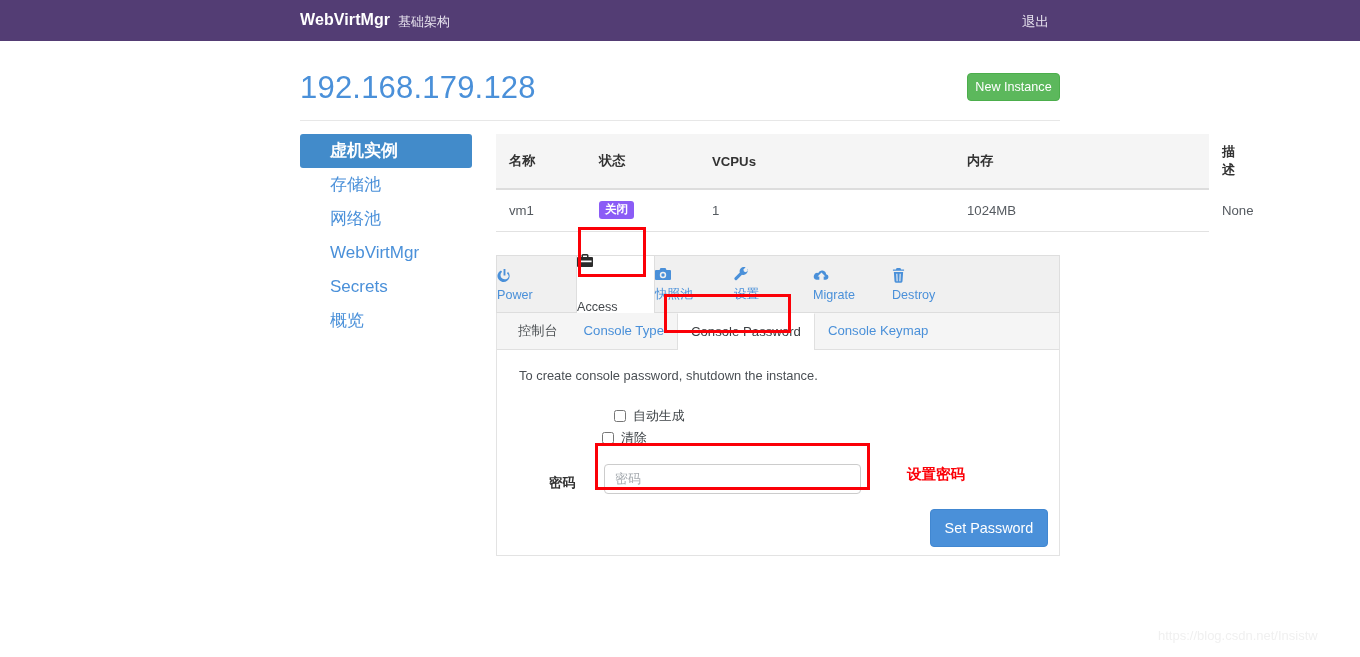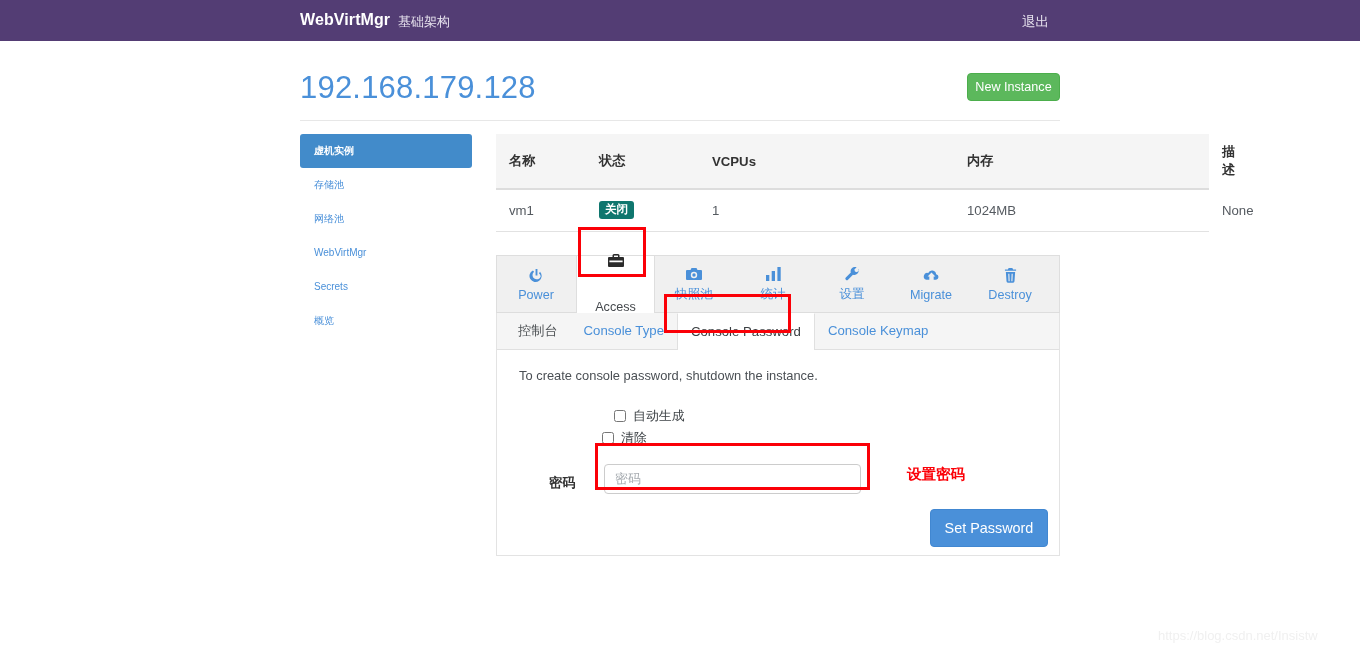--- a/index.html
+++ b/index.html
@@ -51,21 +51,21 @@
     width: 760px; height: 1px; background: #e7e7e7;
   }
 
   
   .sidebar {
     position: absolute; left: 300px; top: 134px;
     width: 172px;
   }
   .side-item {
     display: block; height: 34px; line-height: 34px;
-    padding-left: 14px; font-size: 10px; color: #4a90d9;
+    padding-left: 30px; font-size: 17px; color: #4a90d9;
     border-radius: 3px; cursor: pointer;
   }
   .side-item.active {
     background: #428bca; color: #ffffff; font-weight: bold;
   }
 
   
   .main { position: absolute; left: 496px; top: 134px; width: 564px; }
 
   table.vm-table { width: 564px; border-collapse: collapse; table-layout: fixed; }
@@ -78,36 +78,36 @@
     font-size: 13.2px; color: #555a60;
     padding: 10px 0 10px 13px;
     border-bottom: 1px solid #e2e2e2;
     vertical-align: middle; height: 42px;
   }
   .col-name { width: 90px; }
   .col-state { width: 113px; }
   .col-vcpu { width: 255px; }
   .col-mem { width: 255px; }
   .badge-danger {
-    display: inline-block; background: #0f766e; color: #ffffff;
+    display: inline-block; background: #8b5cf6; color: #ffffff;
     font-size: 11.6px; font-weight: bold; border-radius: 3px;
     padding: 2px 6px 3px 6px; line-height: 1.1;
   }
 
   
   .tabstrip {
     position: relative; margin-top: 23px;
     width: 564px; height: 58px;
     background: #f0f0f0;
     border: 1px solid #dedede; border-bottom: 1px solid #dddddd;
     display: flex; align-items: stretch;
   }
   .itab {
     flex: 0 0 79px; display: flex; flex-direction: column;
-    align-items: center; justify-content: center; gap: 2px;
+    align-items: flex-start; justify-content: center; gap: 2px;
     color: #4a90d9; font-size: 12.6px; cursor: pointer;
     border-right: 1px solid transparent;
   }
   .itab .glyph { height: 20px; display: flex; align-items: center; }
   .itab.active {
     background: #ffffff; color: #45494d;
     border-left: 1px solid #dedede; border-right: 1px solid #dedede;
     margin-bottom: -1px; padding-bottom: 1px; gap: 32px;
   }
   .itab.active .glyph svg { fill: #2b2b2b; }
@@ -262,30 +262,20 @@
 
     <div class="itab">
       <span class="glyph">
         <svg width="16" height="13" viewBox="0 0 16 13">
             <path d="M5.5 0h5l1 2H15a1 1 0 0 1 1 1v8a1 1 0 0 1-1 1H1a1 1 0 0 1-1-1V3a1 1 0 0 1 1-1h3.5l1-2zM8 3.8A3.2 3.2 0 1 0 8 10.2 3.2 3.2 0 0 0 8 3.8zm0 1.5a1.7 1.7 0 1 1 0 3.4 1.7 1.7 0 0 1 0-3.4z"></path>
           </svg>
       </span>
       <span>快照池</span>
     </div>
 
-    <div class="itab">
-      <span class="glyph">
-        <svg width="15" height="14" viewBox="0 0 15 14">
-            <rect x="0" y="8" width="3.3" height="6"></rect>
-            <rect x="5.7" y="4" width="3.3" height="10"></rect>
-            <rect x="11.4" y="0" width="3.3" height="14"></rect>
-          </svg>
-      </span>
-      <span>统计</span>
-    </div>
 
     <div class="itab">
       <span class="glyph">
         <svg width="15" height="15" viewBox="0 0 16 16">
             <path d="M14.1 1.9a4.6 4.6 0 0 1-5.6 6.3L3.2 13.5a1.6 1.6 0 1 1-2.3-2.3L6.2 5.9a4.6 4.6 0 0 1 6.2-5.6L10 2.7l.6 2.2 2.2.6 2.3-2.4a4.6 4.6 0 0 1-1 -1.2z"></path>
           </svg>
       </span>
       <span>设置</span>
     </div>
 

